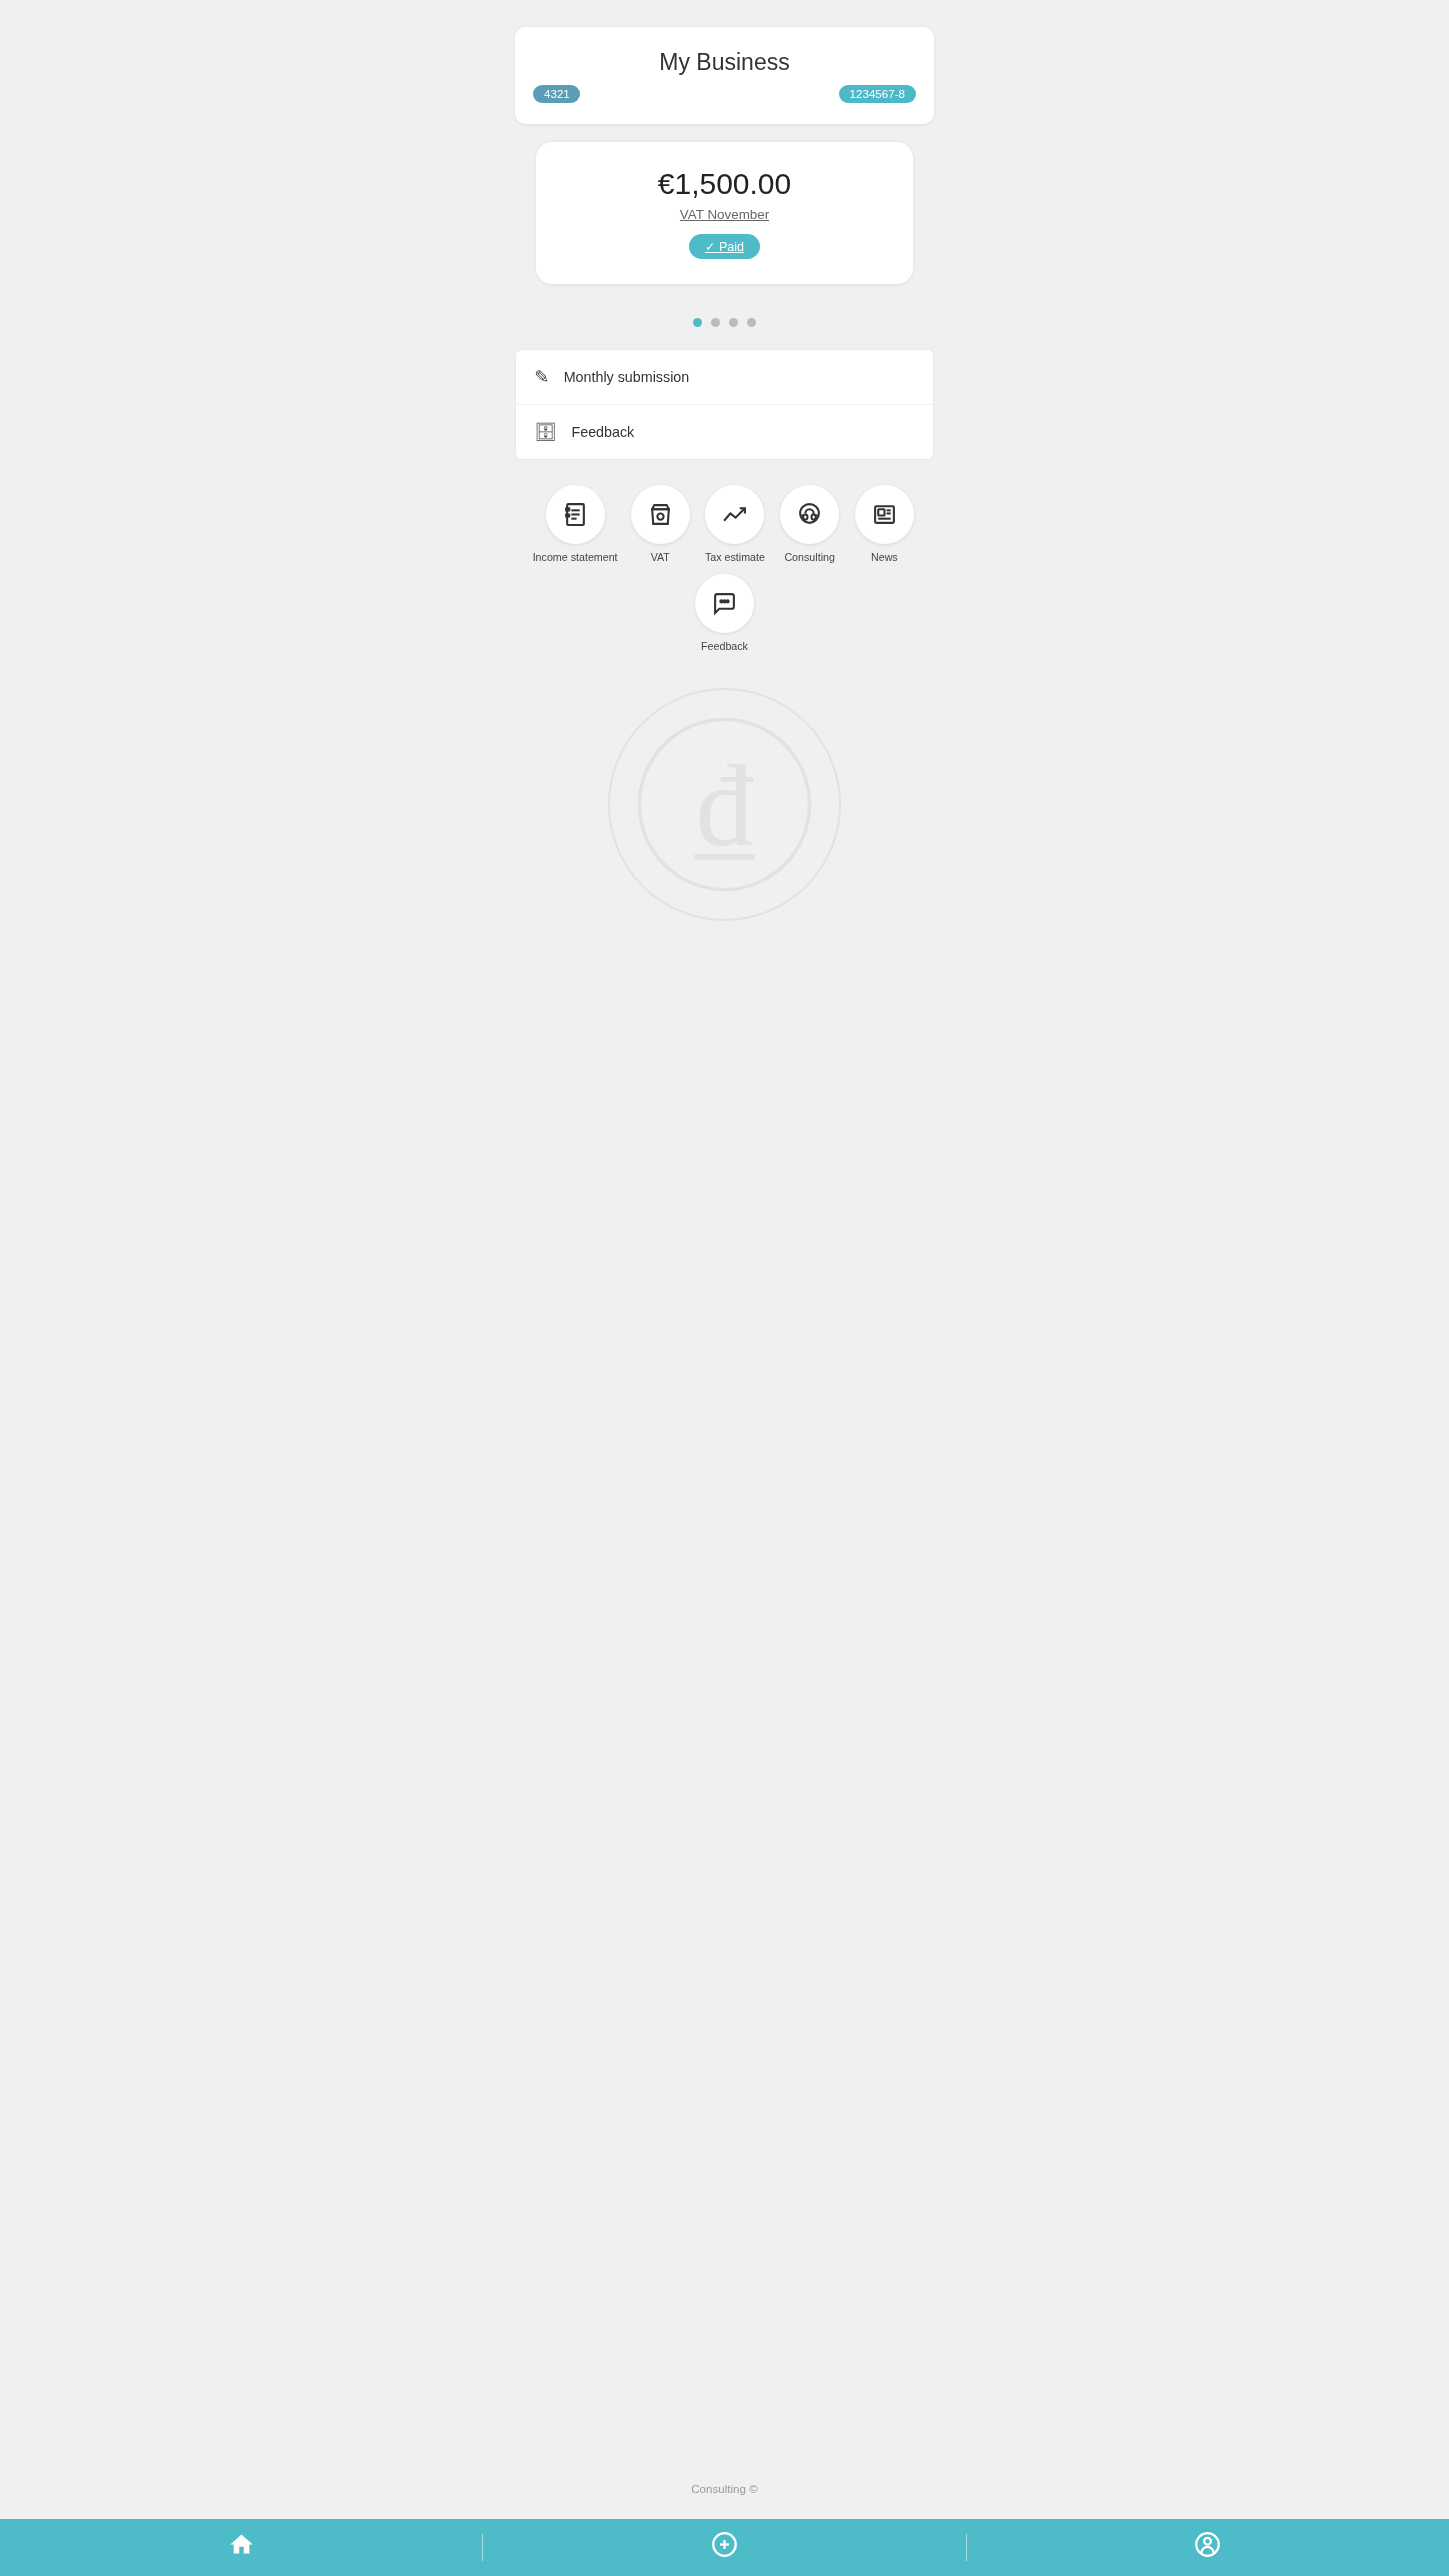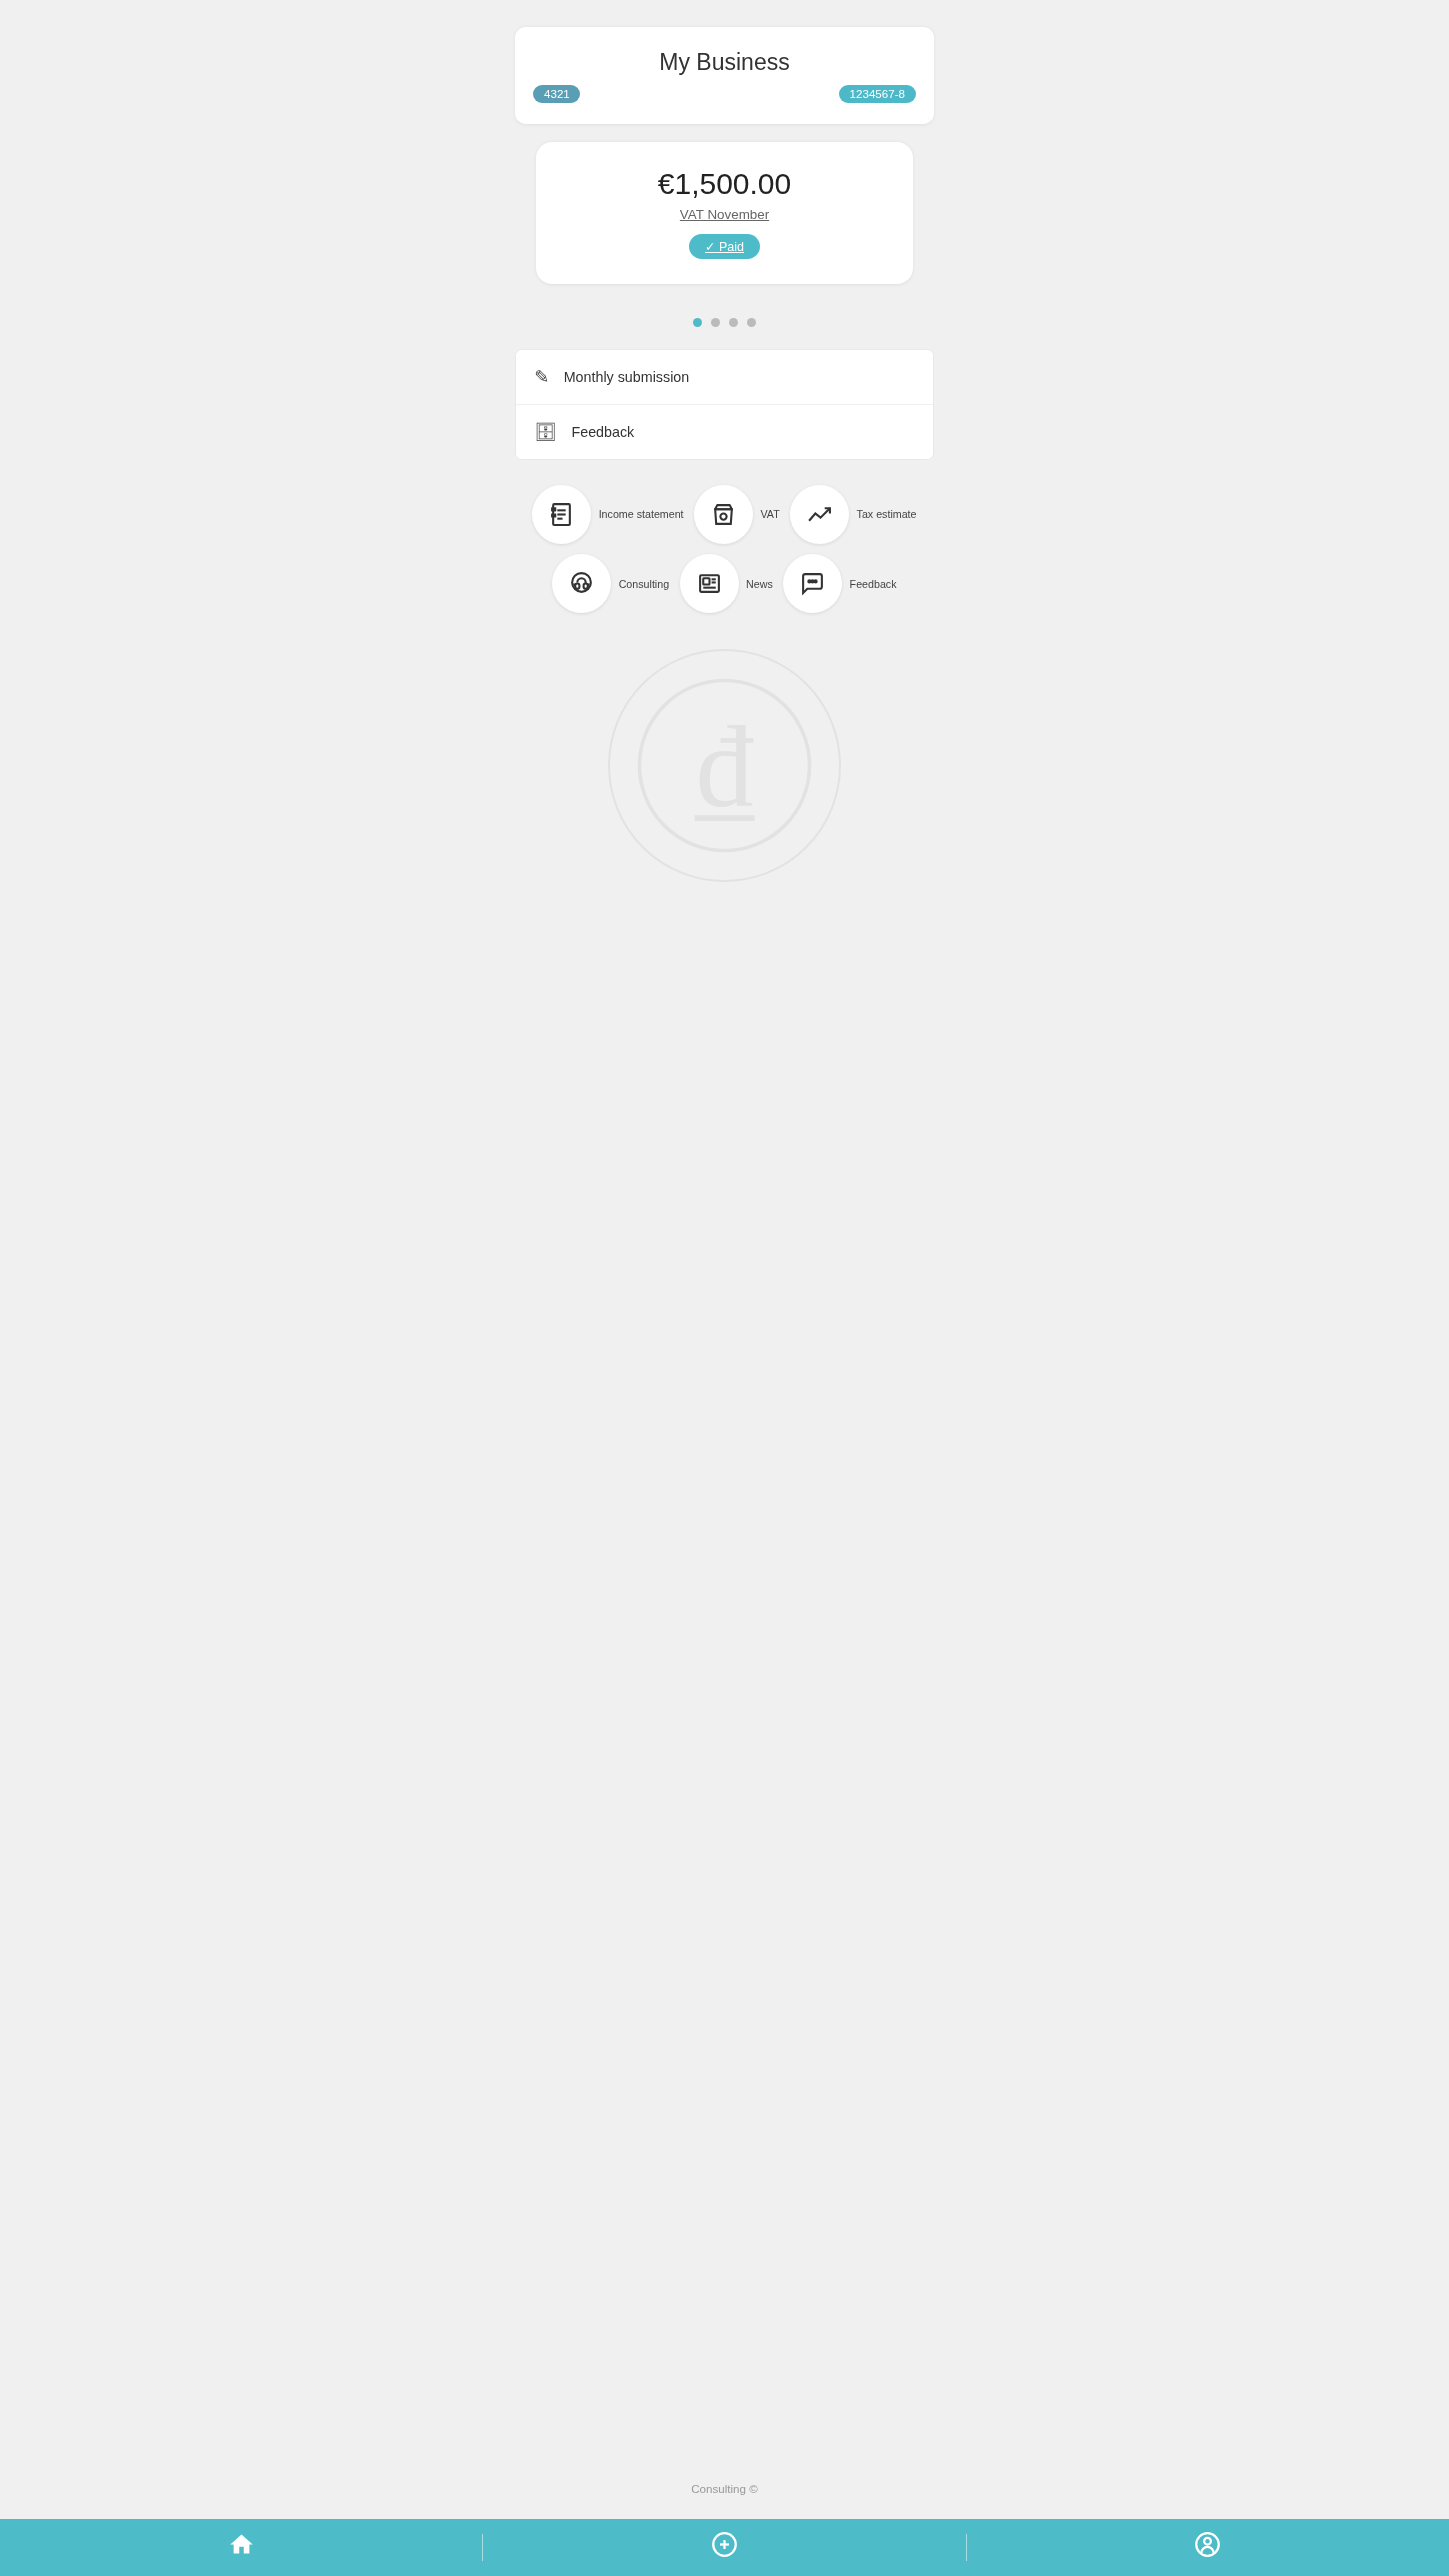--- a/index.html
+++ b/index.html
@@ -155,21 +155,21 @@
       display: flex;
       justify-content: center;
       gap: 10.7px;
       width: 100%;
       flex-wrap: wrap;
       margin-bottom: 18px;
     }
 
     .icon-item {
       display: flex;
-      flex-direction: row;
+      flex-direction: column;
       align-items: center;
       gap: 7.2px;
       cursor: pointer;
       min-width: 64px;
     }
 
     .icon-circle {
       width: 59px;
       height: 59px;
       border-radius: 50%;

